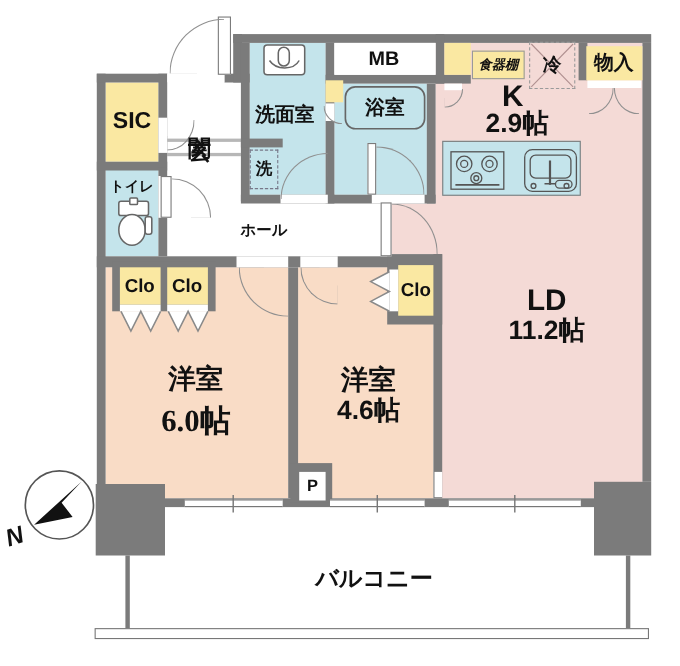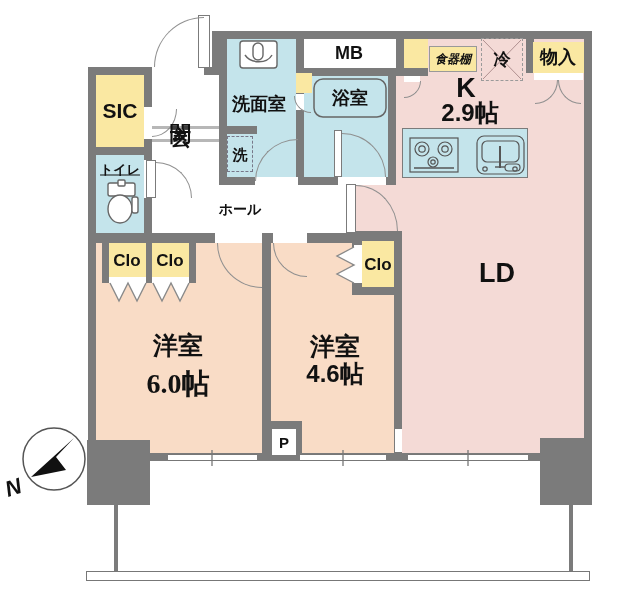--- a/index.html
+++ b/index.html
@@ -180,33 +180,35 @@
 
     <g>
       <circle cx="54" cy="459" r="31" fill="#fff" stroke="#555" stroke-width="1.5"></circle>
       <polygon points="31,477 74,438 56,457 66,470" fill="#111"></polygon>
       <text x="8" y="497" font-size="22" font-weight="bold" font-style="italic" fill="#111" transform="rotate(-18 8 497)">N</text>
     </g>
   </svg>
 
   <div class="lbl" style="left:120px;top:110px;font-size:21px;">SIC</div>
   <div class="lbl vtext" style="left:181px;top:108px;font-size:21px;">玄関</div>
-  <div class="lbl" style="left:120px;top:169px;font-size:13px;text-decoration:underline;">トイレ</div>
+  <div class="lbl" style="left:120px;top:169px;font-size:13px;">トイレ</div>
   <div class="lbl" style="left:259px;top:104px;font-size:18px;">洗面室</div>
   <div class="lbl" style="left:240px;top:154px;font-size:15px;">洗</div>
   <div class="lbl" style="left:349px;top:53px;font-size:18px;">MB</div>
   <div class="lbl" style="left:350px;top:98px;font-size:18px;">浴室</div>
   <div class="lbl" style="left:240px;top:209px;font-size:14px;">ホール</div>
   <div class="lbl" style="left:466px;top:88px;font-size:27px;">K</div>
   <div class="lbl" style="left:470px;top:113px;font-size:24px;">2.9帖</div>
   <div class="lbl" style="left:453px;top:59px;font-size:12px;font-style:italic;">食器棚</div>
   <div class="lbl" style="left:502px;top:59px;font-size:17px;">冷</div>
   <div class="lbl" style="left:558px;top:57px;font-size:18px;">物入</div>
   <div class="lbl" style="left:497px;top:273px;font-size:27px;">LD</div>
+  <div class="lbl" style="left:497px;top:301px;font-size:24px;">11.2帖</div>
   <div class="lbl" style="left:178px;top:345px;font-size:25px;">洋室</div>
   <div class="lbl" style="left:178px;top:384px;font-size:28px;font-family:Liberation Serif, serif;">6.0帖</div>
   <div class="lbl" style="left:335px;top:346px;font-size:25px;">洋室</div>
   <div class="lbl" style="left:335px;top:374px;font-size:24px;">4.6帖</div>
   <div class="lbl" style="left:127px;top:260px;font-size:17px;">Clo</div>
   <div class="lbl" style="left:170px;top:260px;font-size:17px;">Clo</div>
   <div class="lbl" style="left:378px;top:264px;font-size:17px;">Clo</div>
   <div class="lbl" style="left:284px;top:442px;font-size:15px;">P</div>
+  <div class="lbl" style="left:340px;top:526px;font-size:21px;">バルコニー</div>
 </div>
 
 </body></html>

